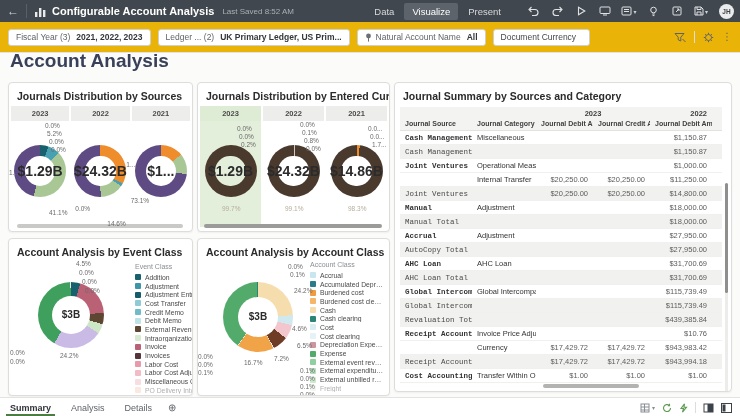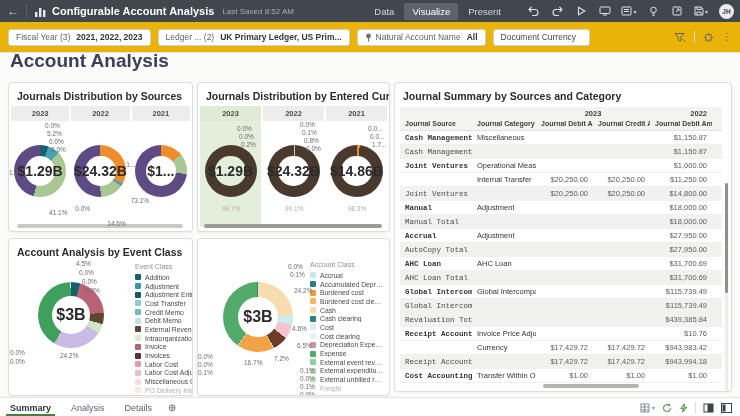--- a/index.html
+++ b/index.html
@@ -41,21 +41,21 @@
   .pnl-title{font-size:10.5px;font-weight:bold;color:#2b2b2b;padding:7px 8px 4px 8px;white-space:nowrap;}
   .yearband{display:flex;gap:2px;padding:0 2px;}
   .yearband .yb{flex:1;background:#ededec;text-align:center;font-size:7.5px;font-weight:bold;color:#4a4a4a;padding:3px 0;}
   .yb.hl{background:#dfecd5;}
   .cells{display:flex;gap:2px;padding:0 2px;}
   .cell{flex:1;position:relative;height:106px;}
   .cell.hl{background:#e4efdb;}
   .donut{position:absolute;border-radius:50%;}
   .donut .hole{position:absolute;background:#fff;border-radius:50%;display:flex;align-items:center;justify-content:center;}
   .donut .ctr{font-size:14px;font-weight:bold;color:#2b2b2b;white-space:nowrap;}
-  .big .ctr{font-size:16px;}
+  .big .ctr{font-size:10px;}
   .co{position:absolute;font-size:6.5px;color:#6a6a6a;white-space:nowrap;z-index:3;}
   .co.lt{color:#b7ac9c;}
   .hscroll{position:absolute;height:4px;border-radius:2px;background:#c9c9c7;}
   .hscroll.dark{background:#9b9b99;}
   
   .legend{position:absolute;}
   .lg-title{font-size:7px;color:#8b8f94;margin-bottom:3px;}
   .lg-item{display:flex;align-items:center;height:8.7px;}
   .lg-sw{width:6px;height:6px;border-radius:1px;margin-right:4px;flex:none;}
   .lg-tx{font-size:6.8px;color:#4a4a4a;white-space:nowrap;overflow:hidden;max-width:64px;text-overflow:ellipsis;}
@@ -549,20 +549,21 @@
         </div>
         <div class="lg-item faded">
           <span class="lg-sw" style="background: rgb(245, 205, 182);"></span>
           <span class="lg-tx">PO Delivery Into Inve...</span>
         </div>
       </div>
   </div>
 </div>
 
 <div class="panel" id="p5">
+  <div class="pnl-title">Account Analysis by Account Class</div>
   <div class="abs" style="left:4px;top:14px;width:112px;height:144px;">
     <div class="donut big" style="height: 70px; width: 70px; left: 21px; top: 29px; background: conic-gradient(rgb(246, 221, 174) 0%, rgb(246, 221, 174) 24.2%, rgb(207, 233, 238) 24.2%, rgb(207, 233, 238) 28.8%, rgb(243, 198, 205) 28.8%, rgb(243, 198, 205) 35.3%, rgb(110, 59, 36) 35.3%, rgb(110, 59, 36) 42.5%, rgb(232, 232, 230) 42.5%, rgb(232, 232, 230) 42.9%, rgb(241, 163, 72) 42.9%, rgb(241, 163, 72) 59.6%, rgb(232, 232, 230) 59.6%, rgb(232, 232, 230) 59.9%, rgb(82, 171, 107) 59.9%, rgb(82, 171, 107) 99.5%, rgb(43, 133, 119) 99.5%, rgb(43, 133, 119) 100%);">
         <div class="hole" style="height: 40.6px; width: 40.6px; top: 14.7px; left: 14.7px;">
           <span class="ctr">$3B</span>
         </div>
       </div>
   <span class="co" style="left: 86px; top: 10px;">0.0%</span>
       <span class="co" style="left: 88px; top: 18px;">0.1%</span>
       <span class="co" style="left: 92px; top: 34px;">24.2%</span>
       <span class="co" style="left: 90px; top: 72px;">4.6%</span>

